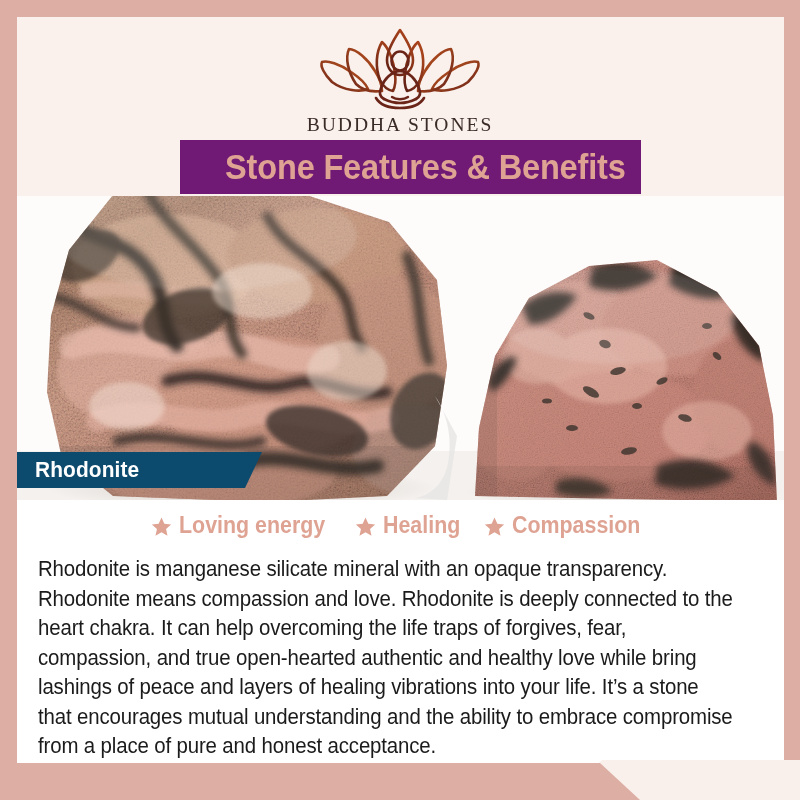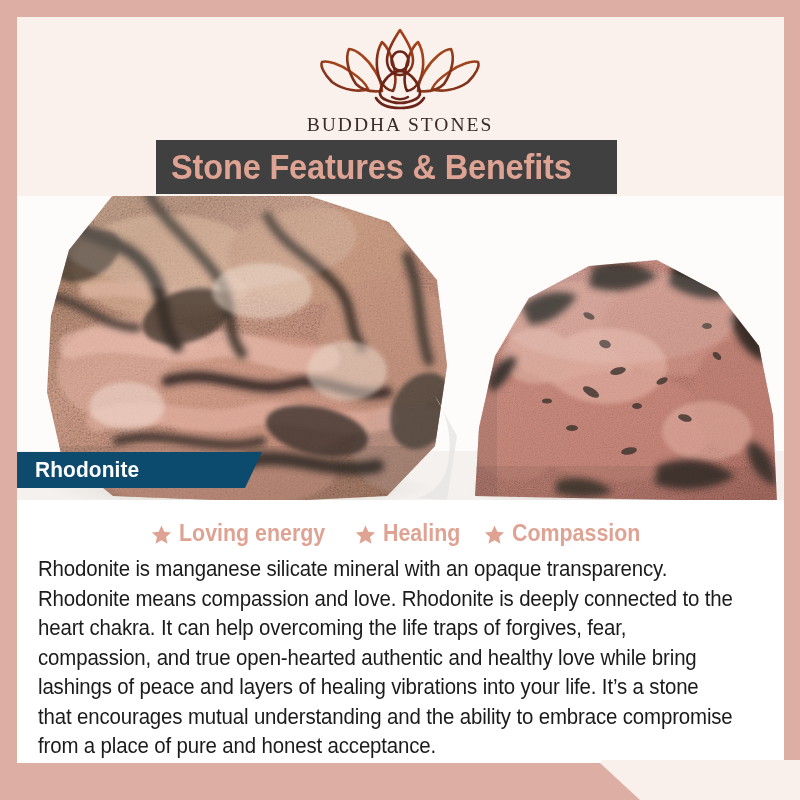--- a/index.html
+++ b/index.html
@@ -37,24 +37,24 @@
   .logo-word {
     margin-top:4px;
     font-family:"Liberation Serif", serif;
     font-size:19.5px; font-weight:400;
     letter-spacing:2.0px; color:#3a2b26;
     white-space:nowrap;
   }
 
   
   .title-band {
-    position:absolute; left:156px; top:140px;
+    position:absolute; left:180px; top:140px;
     width:461px; height:54px;
-    background:#404040;
-    display:flex; align-items:center; justify-content:flex-start;
+    background:#701a75;
+    display:flex; align-items:center; justify-content:flex-end;
   }
   .title-text {
     font-family:"Liberation Sans Narrow","Liberation Sans", sans-serif;
     font-size:35px; font-weight:700;
     letter-spacing:-0.2px;
     color:#dfa393;
     transform:scaleX(0.93);
     transform-origin:center;
     white-space:nowrap;
   }
@@ -87,21 +87,21 @@
 
   
   .text-card {
     position:absolute; left:17px; top:500px;
     width:767px; height:263px;
     background:#ffffff;
   }
 
   
   .features {
-    position:absolute; left:0; top:20px; width:767px;
+    position:absolute; left:0; top:12px; width:767px;
     display:flex; align-items:center; justify-content:center;
     gap:0px;
   }
   .feature {
     display:flex; align-items:center;
     padding:0 9px;
   }
   .feature .star {
     width:21px; height:21px; flex:none;
     margin-right:7px; margin-top:1px;

